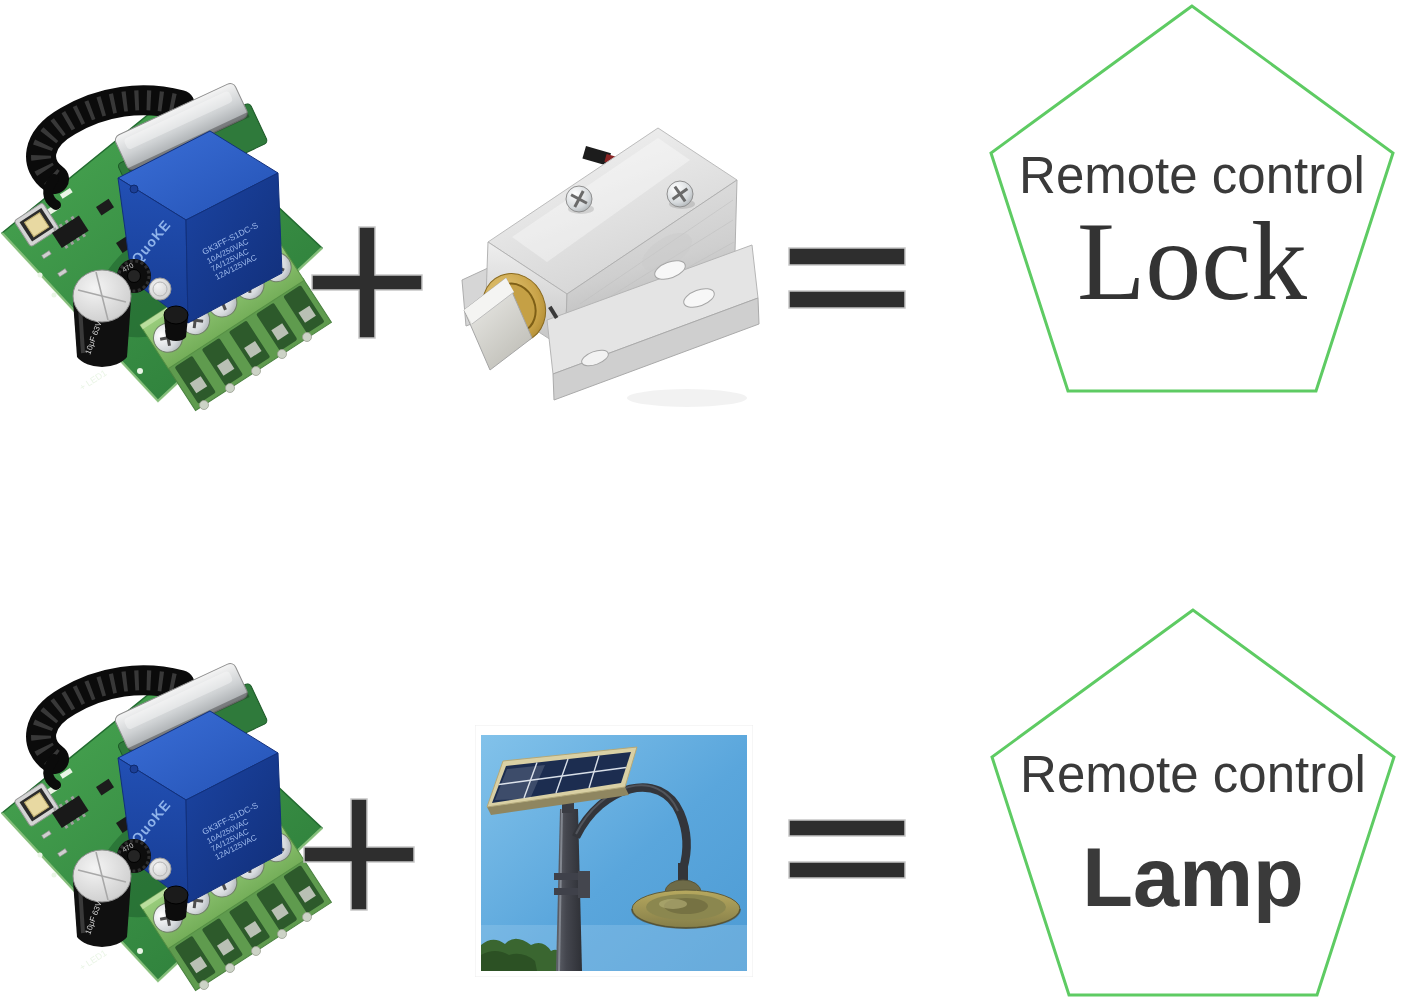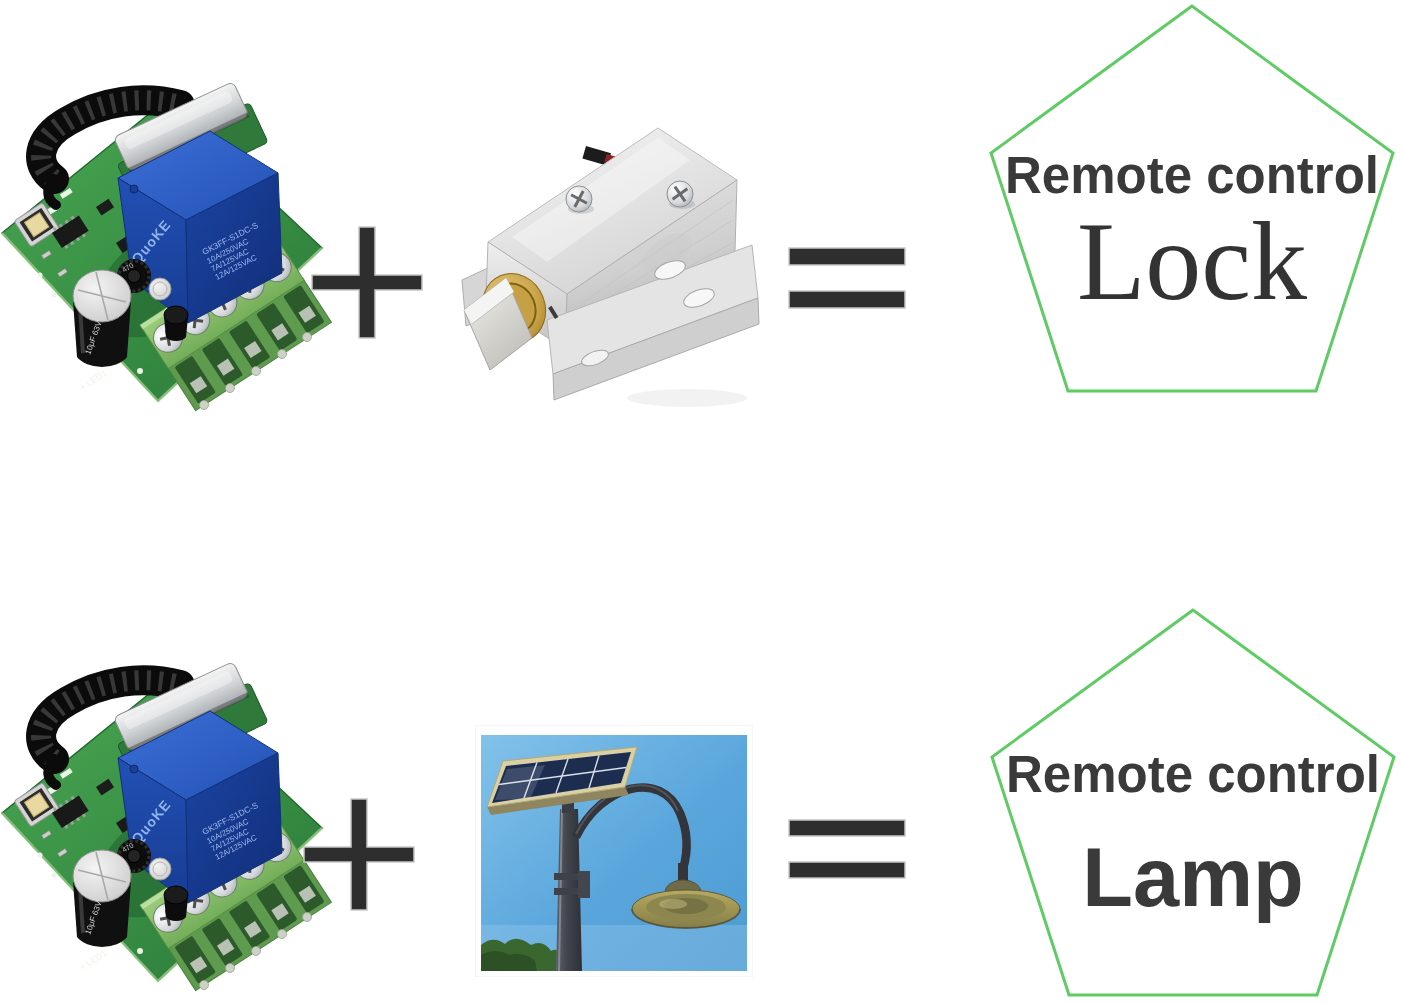--- a/index.html
+++ b/index.html
@@ -1,21 +1,21 @@
 <!DOCTYPE html>
 <html><head>
 <meta charset="utf-8">
 <style>
   html,body{margin:0;padding:0;background:#fff;}
   .canvas{position:relative;width:1403px;height:1003px;background:#ffffff;overflow:hidden;
           font-family:"Liberation Sans",sans-serif;}
   .abs{position:absolute;}
   .pentagon{position:absolute;width:412px;height:394px;}
   .pentagon svg{position:absolute;left:0;top:0;}
-  .pline1{position:absolute;left:0;right:0;text-align:center;font-weight:bold;
+  .pline1{position:absolute;left:0;right:0;text-align:center;font-weight:normal;
           font-size:51px;line-height:1;color:#3a3a3a;letter-spacing:0px;}
   .pline2-serif{position:absolute;left:0;right:0;text-align:center;
           font-family:"Liberation Serif",serif;font-size:112px;line-height:1;color:#333333;}
   .pline2-sans{position:absolute;left:0;right:0;text-align:center;font-weight:bold;
           font-size:83px;line-height:1;color:#3a3a3a;margin-top:12px;}
   svg text{font-family:"Liberation Sans",sans-serif;}
 </style>
 </head>
 <body style="background: rgb(255, 255, 255);">
 

